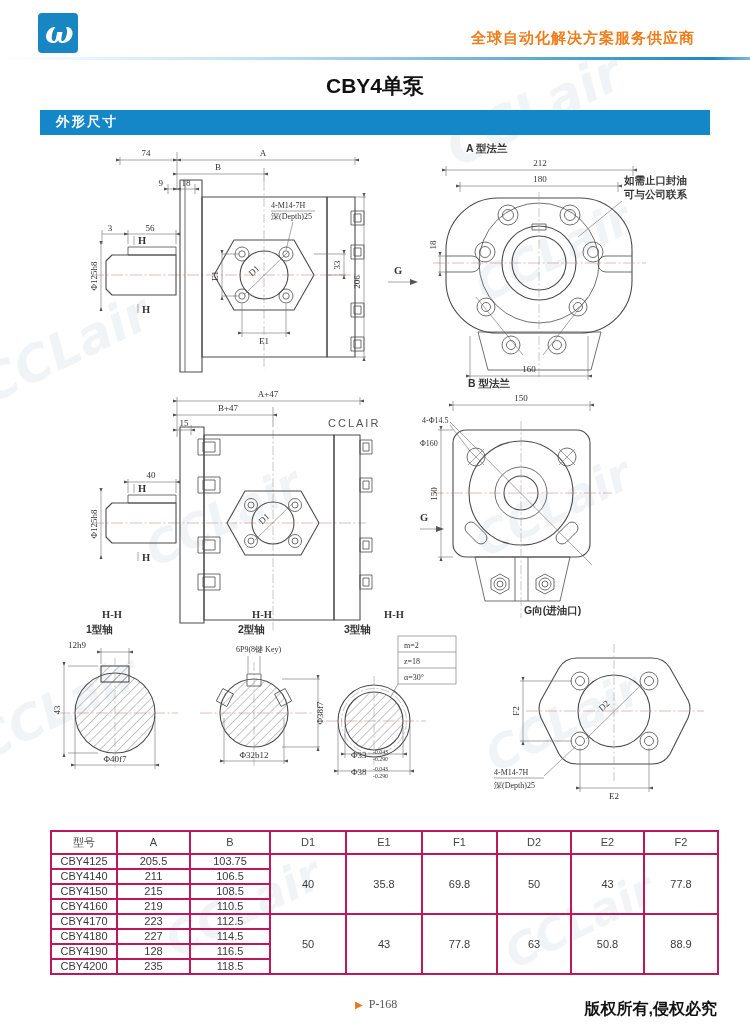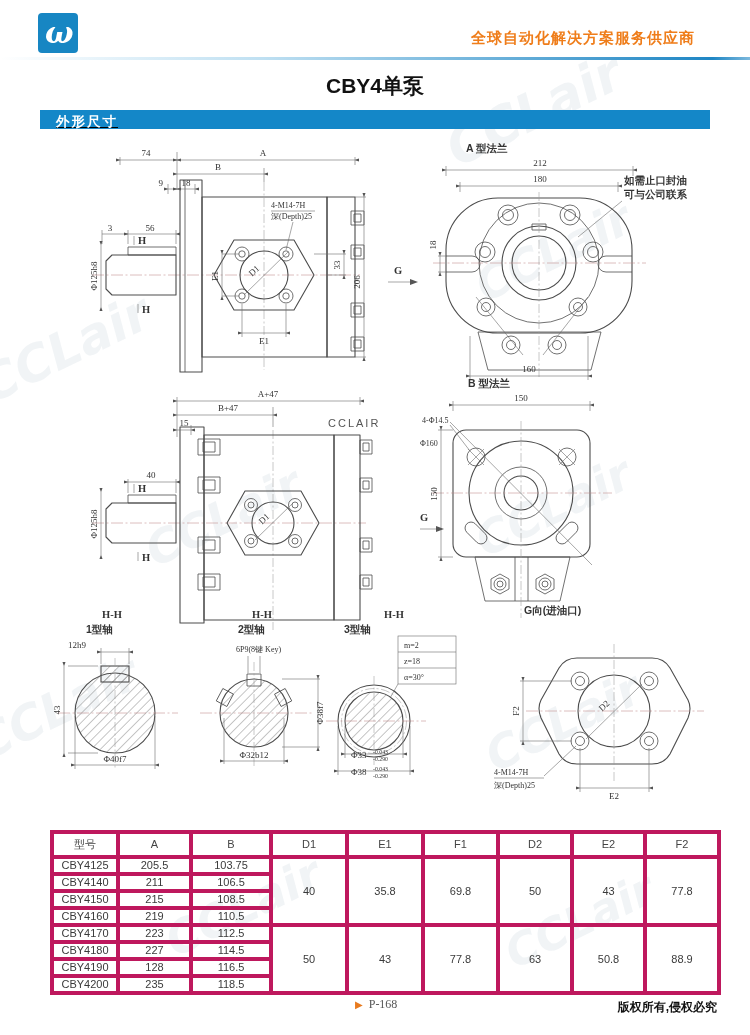--- a/index.html
+++ b/index.html
@@ -9,21 +9,21 @@
   .logo-wrap{position:absolute;left:38px;top:13px;display:flex;align-items:flex-start;}
   .logo-box{width:40px;height:40px;}
   .logo-text{font-size:31px;font-weight:bold;color:#1786c3;letter-spacing:0px;line-height:40px;margin-left:6px;
              font-family:"Liberation Sans",sans-serif;}
   .logo-reg{font-size:11px;color:#1786c3;vertical-align:top;line-height:14px;font-weight:bold;}
   .tagline{position:absolute;right:55px;top:29px;font-size:15px;font-weight:bold;color:#ef7d1a;letter-spacing:1px;}
   .divider{position:absolute;left:0;top:57px;width:750px;height:3px;
            background:linear-gradient(to right,#ffffff,#bfe0f2 35%,#1f86c4 95%,#7db9dd);}
   .doc-title{position:absolute;left:0;top:72px;width:750px;text-align:center;
              font-size:21px;font-weight:bold;color:#111;}
-  .section-bar{position:absolute;left:40px;top:110px;width:670px;height:19px;background:#1487c8;text-decoration:underline;}
+  .section-bar{position:absolute;left:40px;top:110px;width:670px;height:25px;background:#1487c8;}
   .section-bar span{display:block;padding-left:16px;line-height:23px;color:#fff;font-size:13.5px;
                     font-weight:bold;letter-spacing:2px;}
   
   .wm{position:absolute;font-family:"DejaVu Sans",sans-serif;font-weight:bold;font-style:italic;
       color:rgba(158,180,196,0.15);transform:rotate(-26deg);white-space:nowrap;pointer-events:none;}
   
   svg{position:absolute;overflow:visible;}
   .ol{fill:none;stroke:#4c4c4c;stroke-width:1.1;stroke-linejoin:round;}
   .ol2{fill:none;stroke:#4c4c4c;stroke-width:0.8;stroke-linejoin:round;}
   .dim{fill:none;stroke:#6b6b6b;stroke-width:0.6;}
@@ -32,27 +32,27 @@
   .hatchfill{fill:url(#hatch);stroke:#4c4c4c;stroke-width:1.1;}
   text{font-family:"Liberation Serif",serif;font-size:9px;fill:#333;}
   text.big{font-size:10.5px;font-weight:bold;}
   text.cjk{font-family:"Liberation Sans",sans-serif;font-size:10.5px;font-weight:bold;}
   text.sm{font-size:8px;}
   text.tiny{font-size:5.8px;}
   text.brand{font-family:"Liberation Sans",sans-serif;font-size:11px;letter-spacing:2px;fill:#555;}
   
   .spec-table{position:absolute;left:50px;top:830px;width:667px;border-collapse:collapse;table-layout:fixed;
               font-size:11px;color:#3a3a3a;}
-  .spec-table th,.spec-table td{border:4px solid #be185d;text-align:center;padding:0;height:13px;
+  .spec-table th,.spec-table td{border:2px solid #be185d;text-align:center;padding:0;height:13px;
               line-height:13px;font-weight:normal;}
   .spec-table th{height:21px;line-height:21px;color:#444;}
   
   .footer-page{position:absolute;left:355px;top:997px;font-size:12px;color:#555;font-family:Liberation Serif, serif;}
   .footer-page .arr{color:#e87a1e;font-size:10px;margin-right:6px;}
-  .footer-copy{position:absolute;right:33px;top:999px;font-size:12px;font-weight:bold;color:#111;}
+  .footer-copy{position:absolute;right:33px;top:999px;font-size:16px;font-weight:bold;color:#111;}
 </style>
 </head>
 <body>
 
 <div class="page">
 
   <svg width="0" height="0" style="position:absolute">
     <defs>
       <marker id="arr" viewBox="0 0 10 10" refX="1" refY="5" markerWidth="8" markerHeight="8" orient="auto-start-reverse">
         <path d="M0,5 L10,1.6 L10,8.4 Z" fill="#555"></path>

